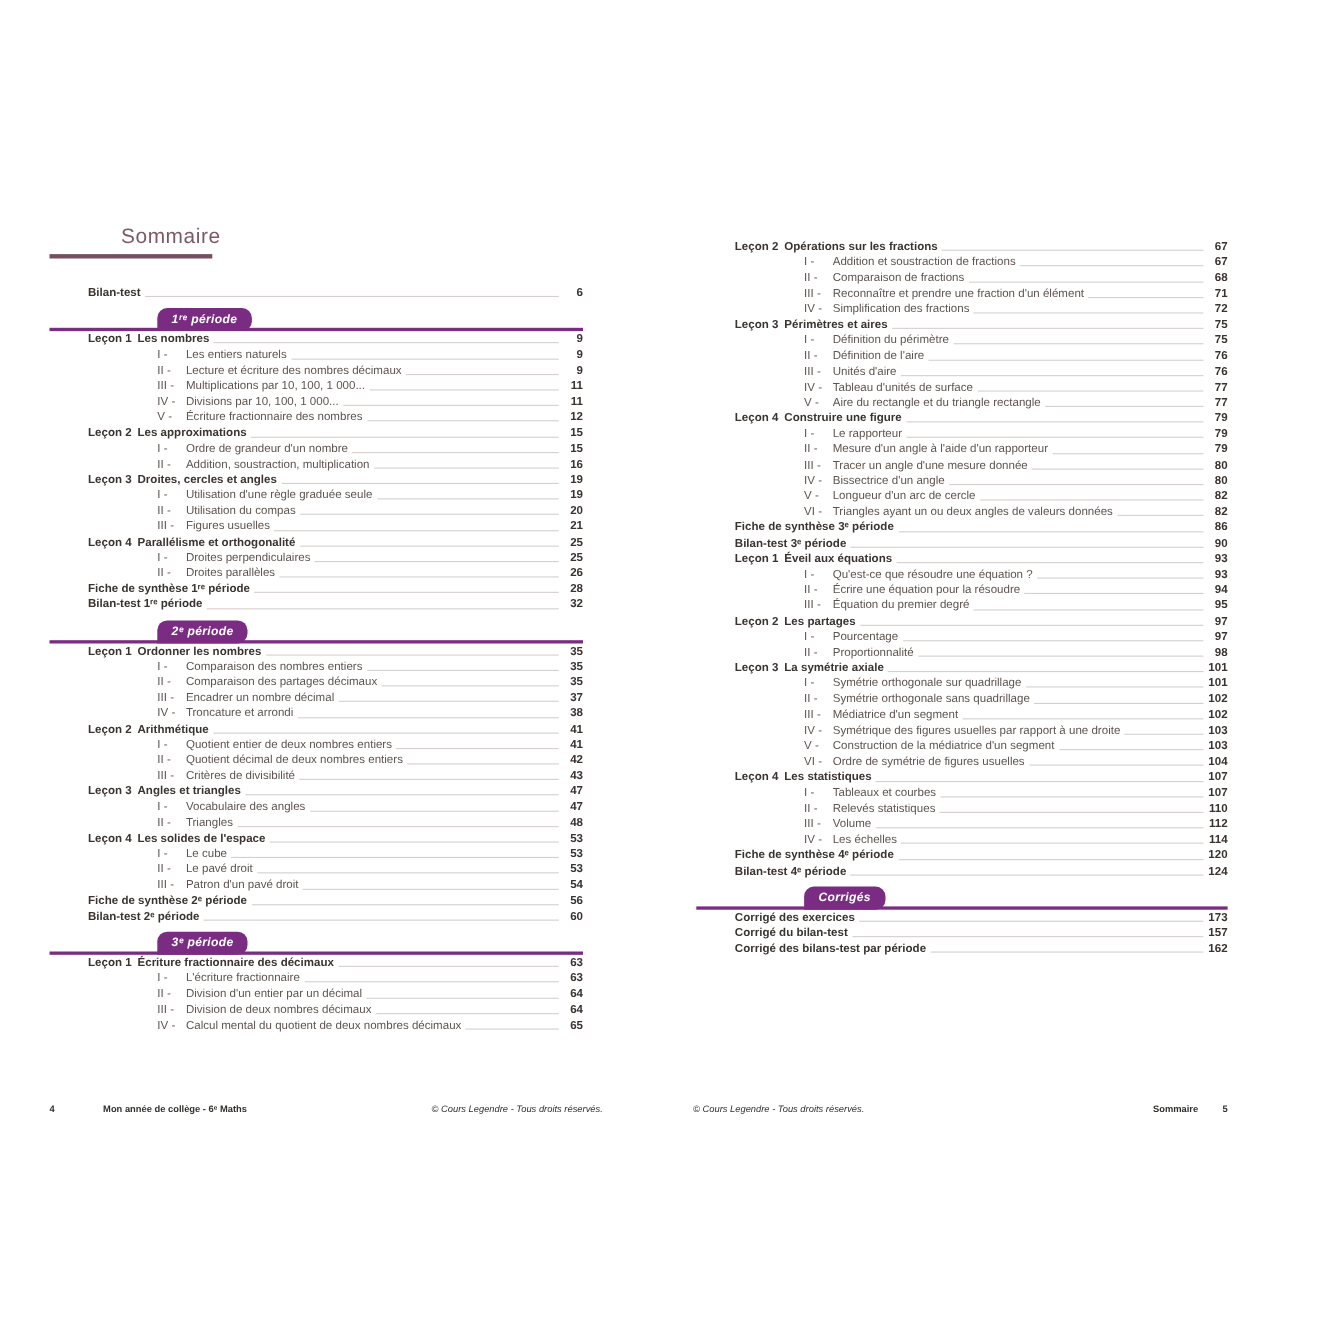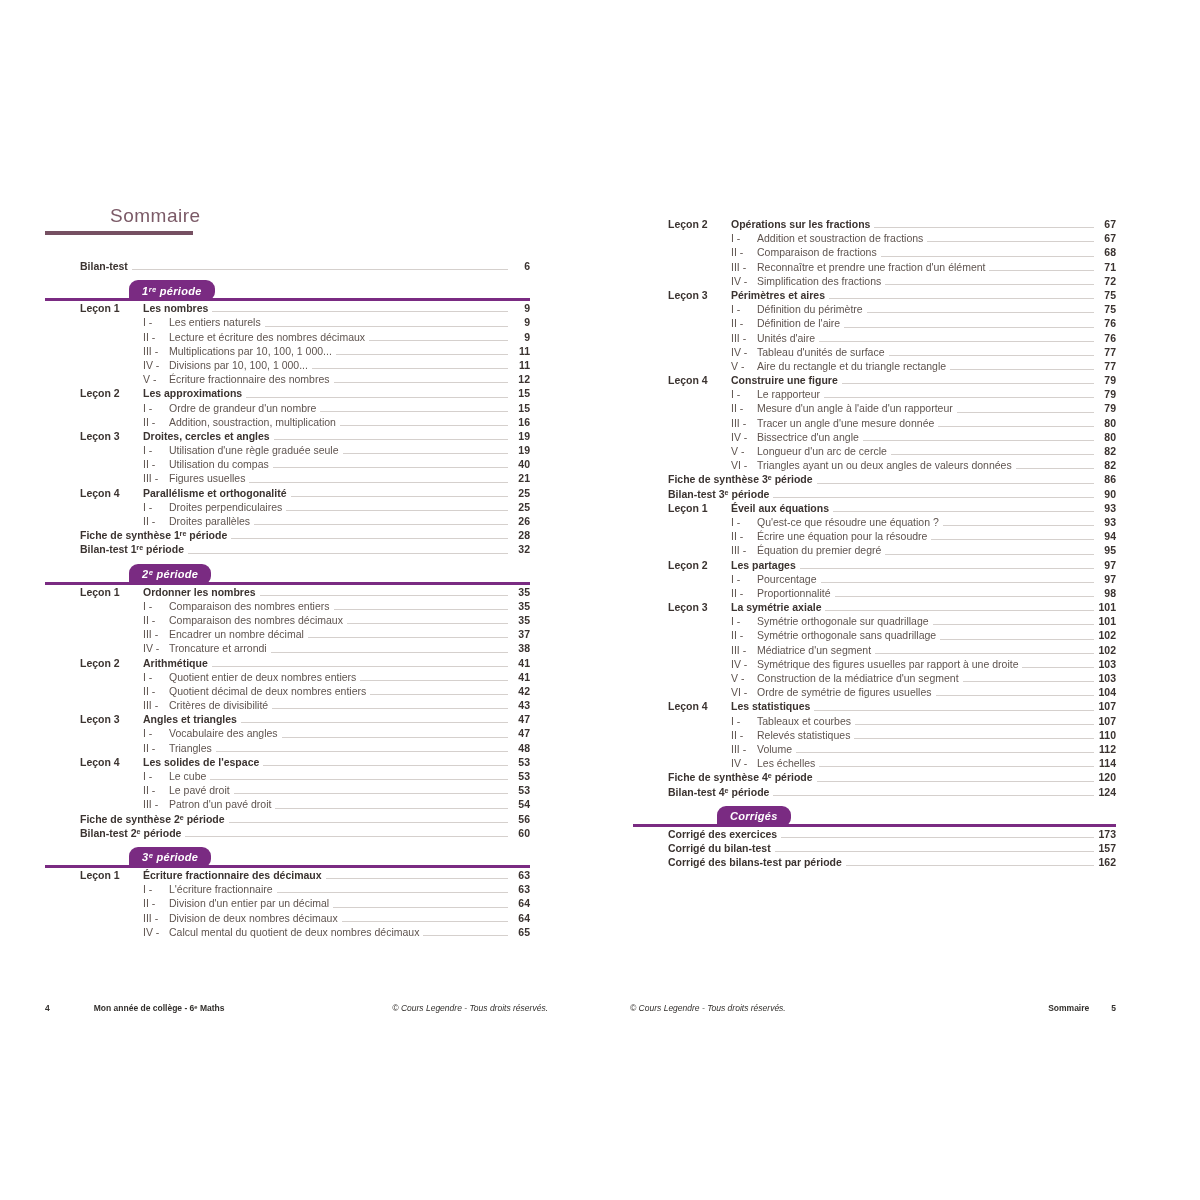--- a/index.html
+++ b/index.html
@@ -15,30 +15,30 @@
   h1.toc-title{
     margin:14px 0 0 65px;font-size:19px;font-weight:400;letter-spacing:.5px;
     color:#7b5a67;line-height:23px;
   }
   .title-underline{margin-top:4px;width:148px;height:4px;background:#765062;}
 
   .sec-first-gap{margin-top:24px;}
   .section-header{position:relative;height:24px;margin-top:4px;}
   .section-header .rule{position:absolute;left:0;right:0;bottom:0;height:3px;background:#7a2b82;}
   .section-header .badge{
-    position:absolute;left:84px;bottom:0;height:21px;z-index:2;
+    position:absolute;left:98px;bottom:0;height:21px;z-index:2;
     background:#7a2b82;color:#ffffff;border-radius:9px 9px 9px 0;
     padding:0 13px;display:flex;align-items:center;
     font-size:11px;font-weight:bold;font-style:italic;letter-spacing:.3px;
   }
 
   .row{display:flex;height:14.2px;line-height:14.2px;padding-left:35px;
        font-size:10.5px;color:#5f544f;}
   .row-sub{padding-left:98px;}
-  .lesson-label{flex:none;width:63px;font-weight:bold;color:#3b3330;}
+  .lesson-label{flex:none;width:45px;font-weight:bold;color:#3b3330;}
   .numeral{flex:none;width:26px;}
   .entry{white-space:nowrap;}
   .entry.bold{font-weight:bold;color:#3b3330;}
   .leader{flex:1;border-bottom:1px solid #d5d0cd;margin:0 4px 3px 4px;min-width:8px;}
   .pagenum{flex:none;min-width:18px;text-align:right;font-weight:bold;color:#3b3330;}
 
   .footer{position:absolute;display:flex;align-items:baseline;font-size:8.5px;color:#33302d;}
   .footer-left{left:45px;top:987px;width:503px;}
   .footer-right{left:630px;top:987px;width:486px;}
   .f-num{font-weight:bold;}
@@ -127,21 +127,21 @@
       <div class="row row-sub">
         <span class="numeral">I -</span>
         <span class="entry">Utilisation d'une règle graduée seule</span>
         <span class="leader"></span>
         <span class="pagenum">19</span>
       </div>
       <div class="row row-sub">
         <span class="numeral">II -</span>
         <span class="entry">Utilisation du compas</span>
         <span class="leader"></span>
-        <span class="pagenum">40</span>
+        <span class="pagenum">20</span>
       </div>
       <div class="row row-sub">
         <span class="numeral">III -</span>
         <span class="entry">Figures usuelles</span>
         <span class="leader"></span>
         <span class="pagenum">21</span>
       </div>
       <div class="row">
         <span class="lesson-label">Leçon 4</span>
         <span class="entry bold">Parallélisme et orthogonalité</span>
@@ -181,21 +181,21 @@
         <span class="pagenum">35</span>
       </div>
       <div class="row row-sub">
         <span class="numeral">I -</span>
         <span class="entry">Comparaison des nombres entiers</span>
         <span class="leader"></span>
         <span class="pagenum">35</span>
       </div>
       <div class="row row-sub">
         <span class="numeral">II -</span>
-        <span class="entry">Comparaison des nombres décimaux</span>
+        <span class="entry">Comparaison des partages décimaux</span>
         <span class="leader"></span>
         <span class="pagenum">35</span>
       </div>
       <div class="row row-sub">
         <span class="numeral">III -</span>
         <span class="entry">Encadrer un nombre décimal</span>
         <span class="leader"></span>
         <span class="pagenum">37</span>
       </div>
       <div class="row row-sub">

